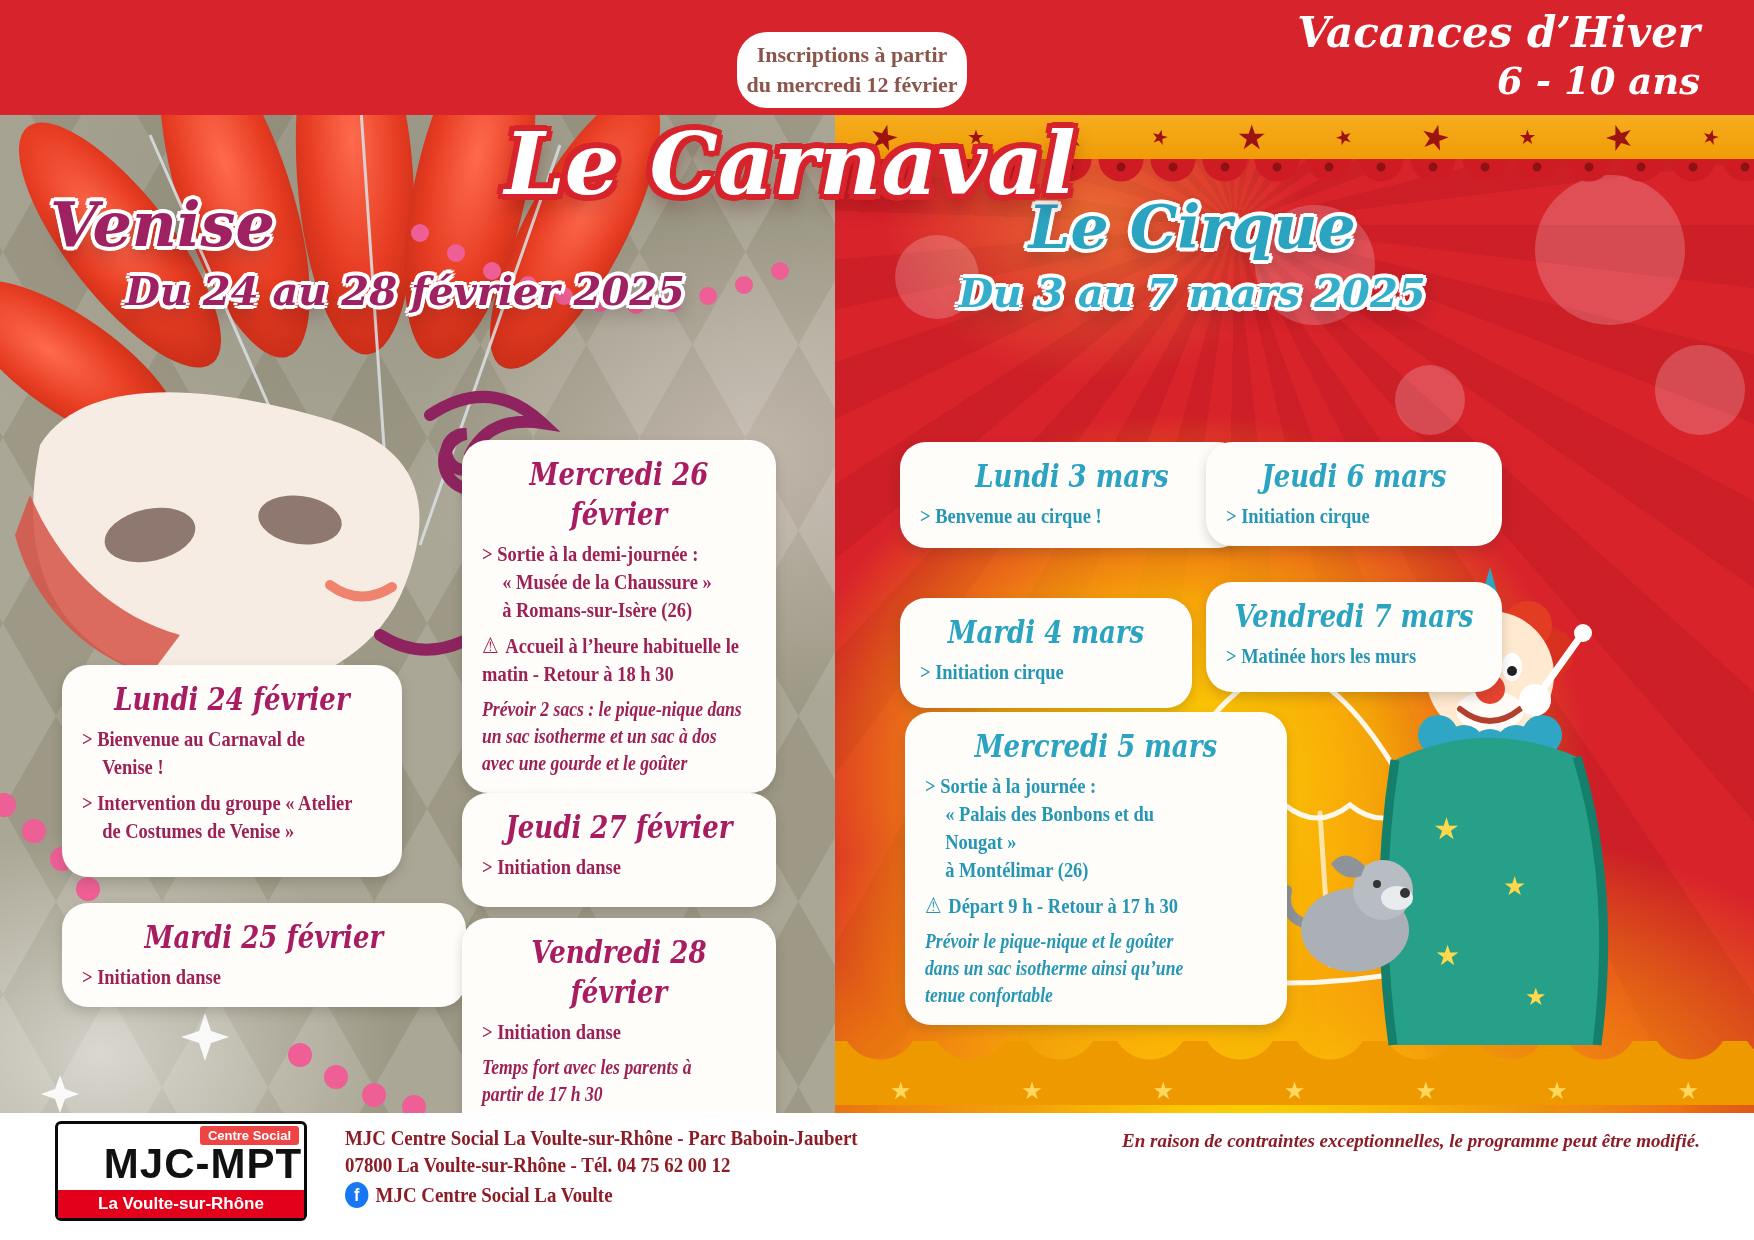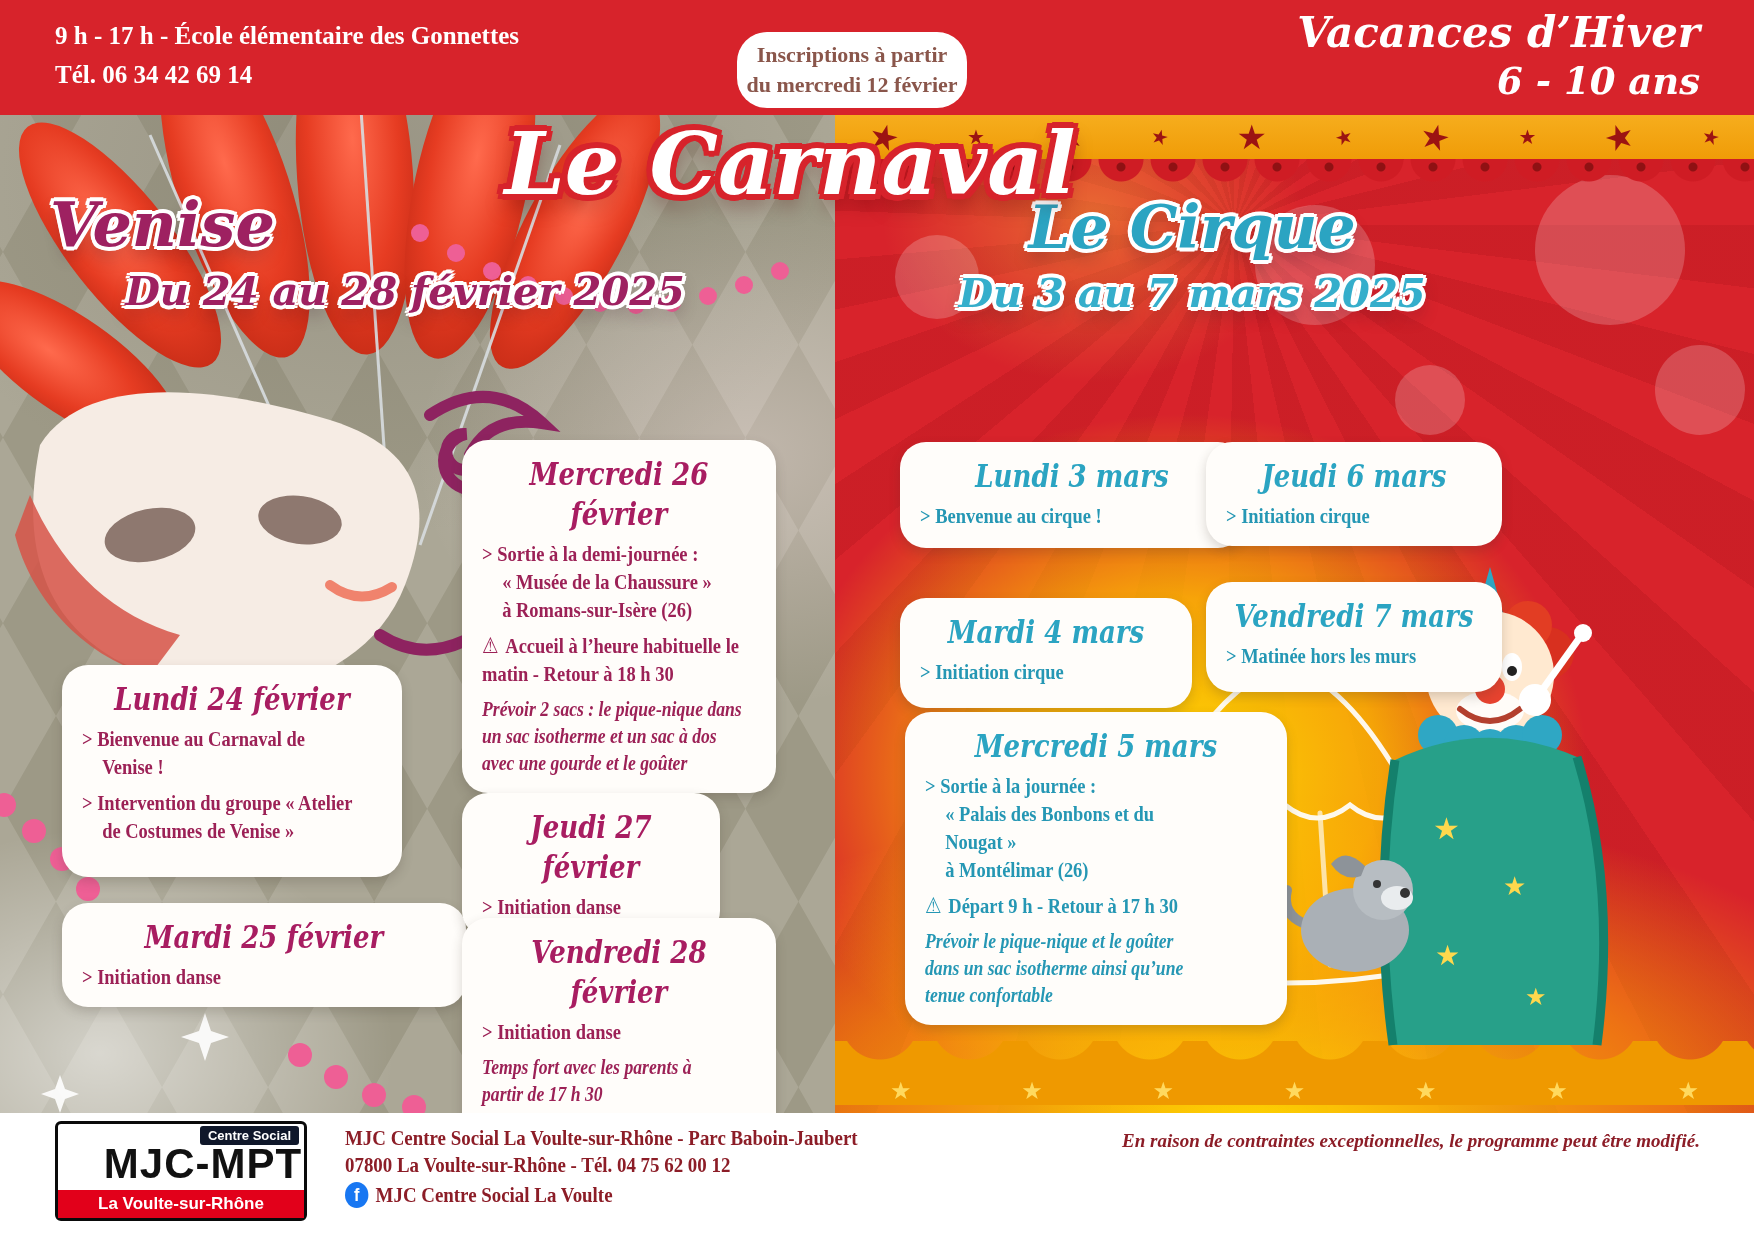--- a/index.html
+++ b/index.html
@@ -104,33 +104,33 @@
   .warning.italic-w{font-style:italic;margin-bottom:0;}
   .note{margin:4px 0 0;font-style:italic;font-weight:bold;font-size:21px;line-height:27px;
     white-space:pre-line;}
   .magenta .note{color:#9c2156;}
   .teal .note{color:#2597b4;}
   .note.spaced{margin-bottom:8px;}
 
   #card-l24{left:62px;top:665px;width:340px;min-height:212px;}
   #card-m25{left:62px;top:903px;width:404px;}
   #card-me26{left:462px;top:440px;width:314px;min-height:328px;}
-  #card-j27{left:462px;top:793px;width:258px;min-height:114px;}
+  #card-j27{left:462px;top:793px;width:314px;min-height:114px;}
   #card-v28{left:462px;top:918px;width:314px;}
   #card-l3{left:900px;top:442px;width:344px;min-height:106px;}
   #card-j6{left:1206px;top:442px;width:296px;}
   #card-m4{left:900px;top:582px;width:292px;min-height:110px;margin-top:16px;}
   #card-v7{left:1206px;top:582px;width:296px;min-height:110px;}
   #card-me5{left:905px;top:712px;width:382px;}
 
   
   .footer{position:absolute;left:0;top:1113px;width:1754px;height:127px;background:#fff;z-index:30;}
   .logo{position:absolute;left:55px;top:8px;width:252px;height:100px;border:3px solid #0a0a0a;
     border-radius:6px;background:#fff;box-sizing:border-box;font-family:"Liberation Sans",sans-serif;}
-  .logo-tab{position:absolute;top:2px;right:5px;background:#0f172a;color:#fff;font-size:13px;
+  .logo-tab{position:absolute;top:2px;right:5px;background:#ef4444;color:#fff;font-size:13px;
     font-weight:bold;padding:2px 8px;border-radius:3px;}
   .logo-name{margin-top:18px;text-align:center;font-size:42px;font-weight:bold;
     letter-spacing:1px;color:#111;line-height:44px;padding-left:44px;}
   .logo-city{position:absolute;left:0;right:0;bottom:0;background:#e2001a;color:#fff;
     text-align:center;font-size:17px;font-weight:bold;padding:4px 0;}
   .footer-center{position:absolute;left:345px;top:12px;color:#8c1d27;font-weight:bold;
     transform:scaleX(.9);transform-origin:0 0;}
   .fc-line{font-size:21px;line-height:27px;}
   .fc-fb{display:flex;align-items:center;gap:8px;font-size:21px;line-height:28px;margin-top:2px;}
   .fb-icon{display:inline-flex;align-items:center;justify-content:center;width:26px;height:26px;
@@ -139,24 +139,20 @@
   .footer-right{position:absolute;right:54px;top:14px;text-align:right;color:#8c1d27;
     font-style:italic;font-weight:bold;}
   .fr-line{font-size:19px;line-height:27px;}
 </style>
 </head>
 <body>
 
 <div id="canvas">
 
   <div class="header">
-    <div class="header-left">
-      <div>9 h - 17 h - École élémentaire des Gonnettes</div>
-      <div>Tél. 06 34 42 69 14</div>
-    </div>
     <div class="badge">Inscriptions à partir
 du mercredi 12 février</div>
     <div class="header-right">
       <div class="hr1">Vacances d’Hiver</div>
       <div class="hr2">6 - 10 ans</div>
     </div>
   </div>
 
   <div class="main-title ow-big">Le Carnaval</div>
 

